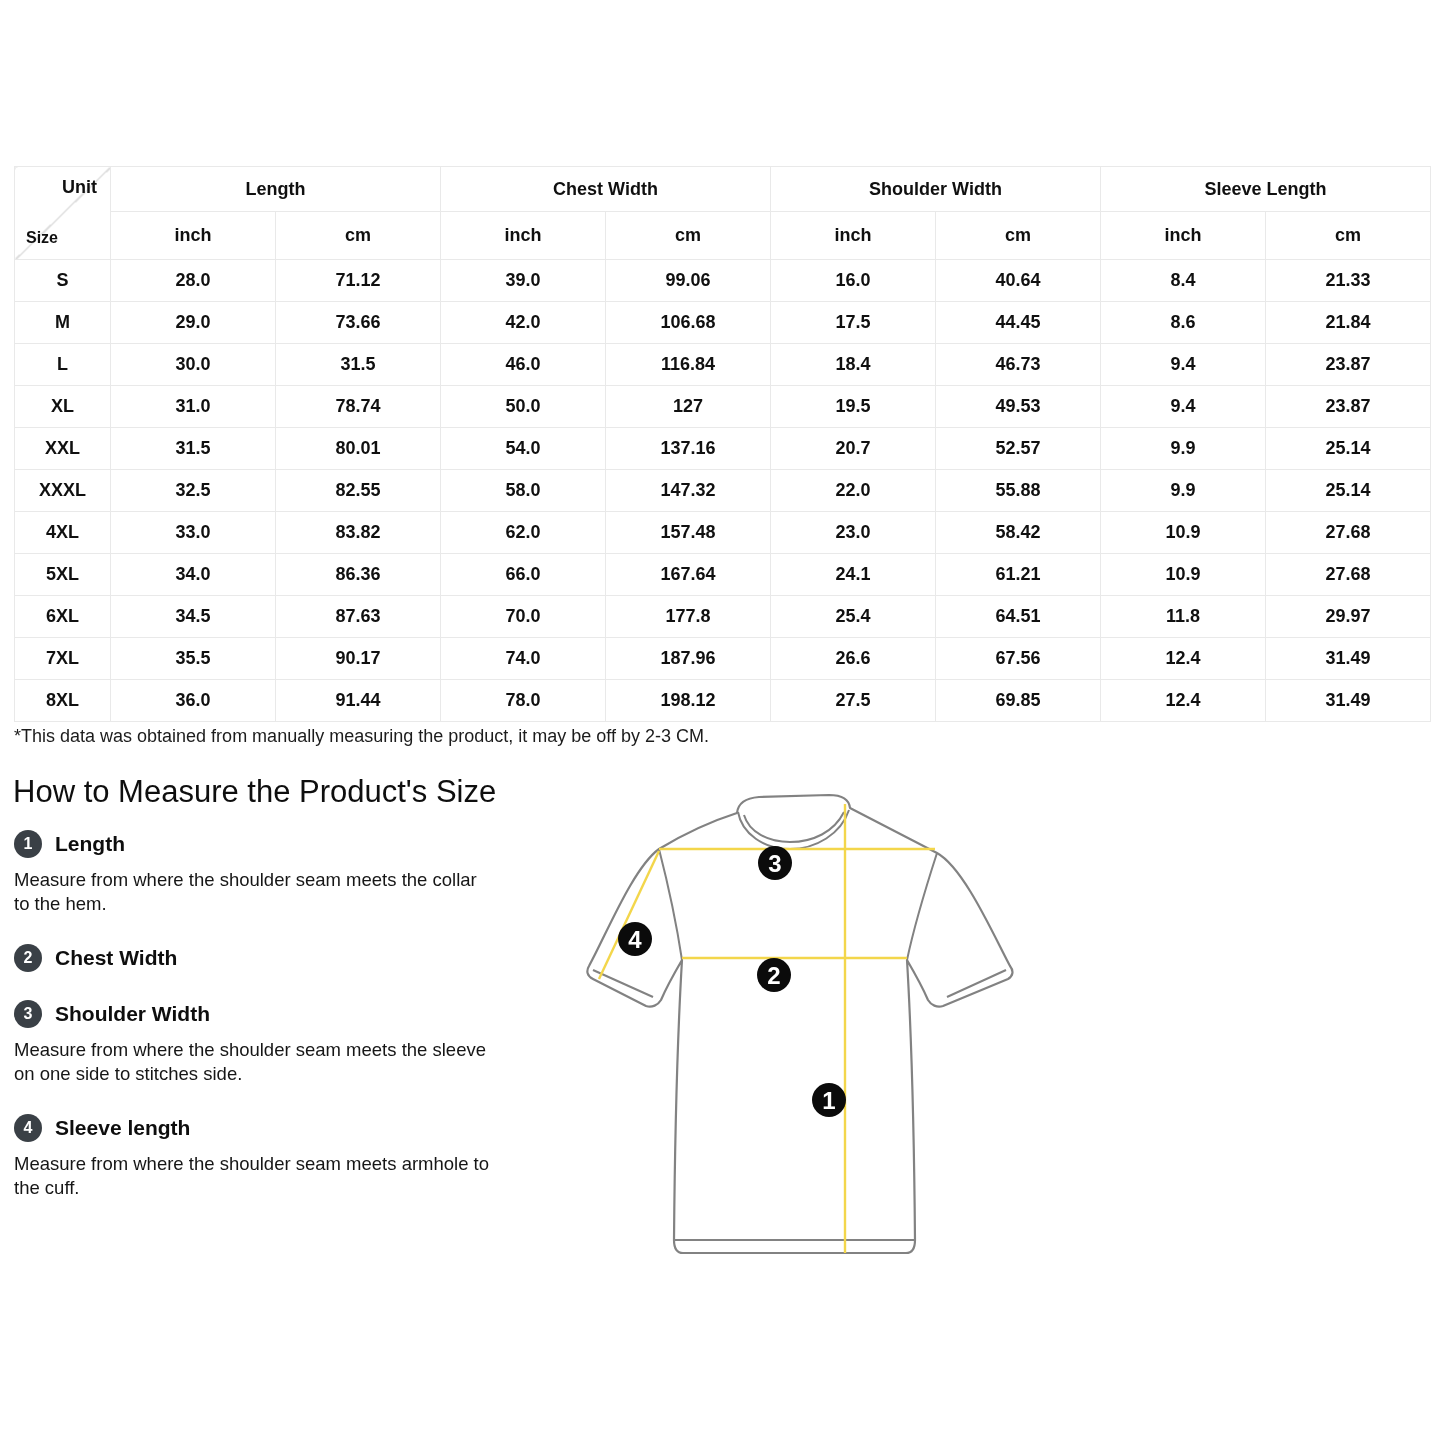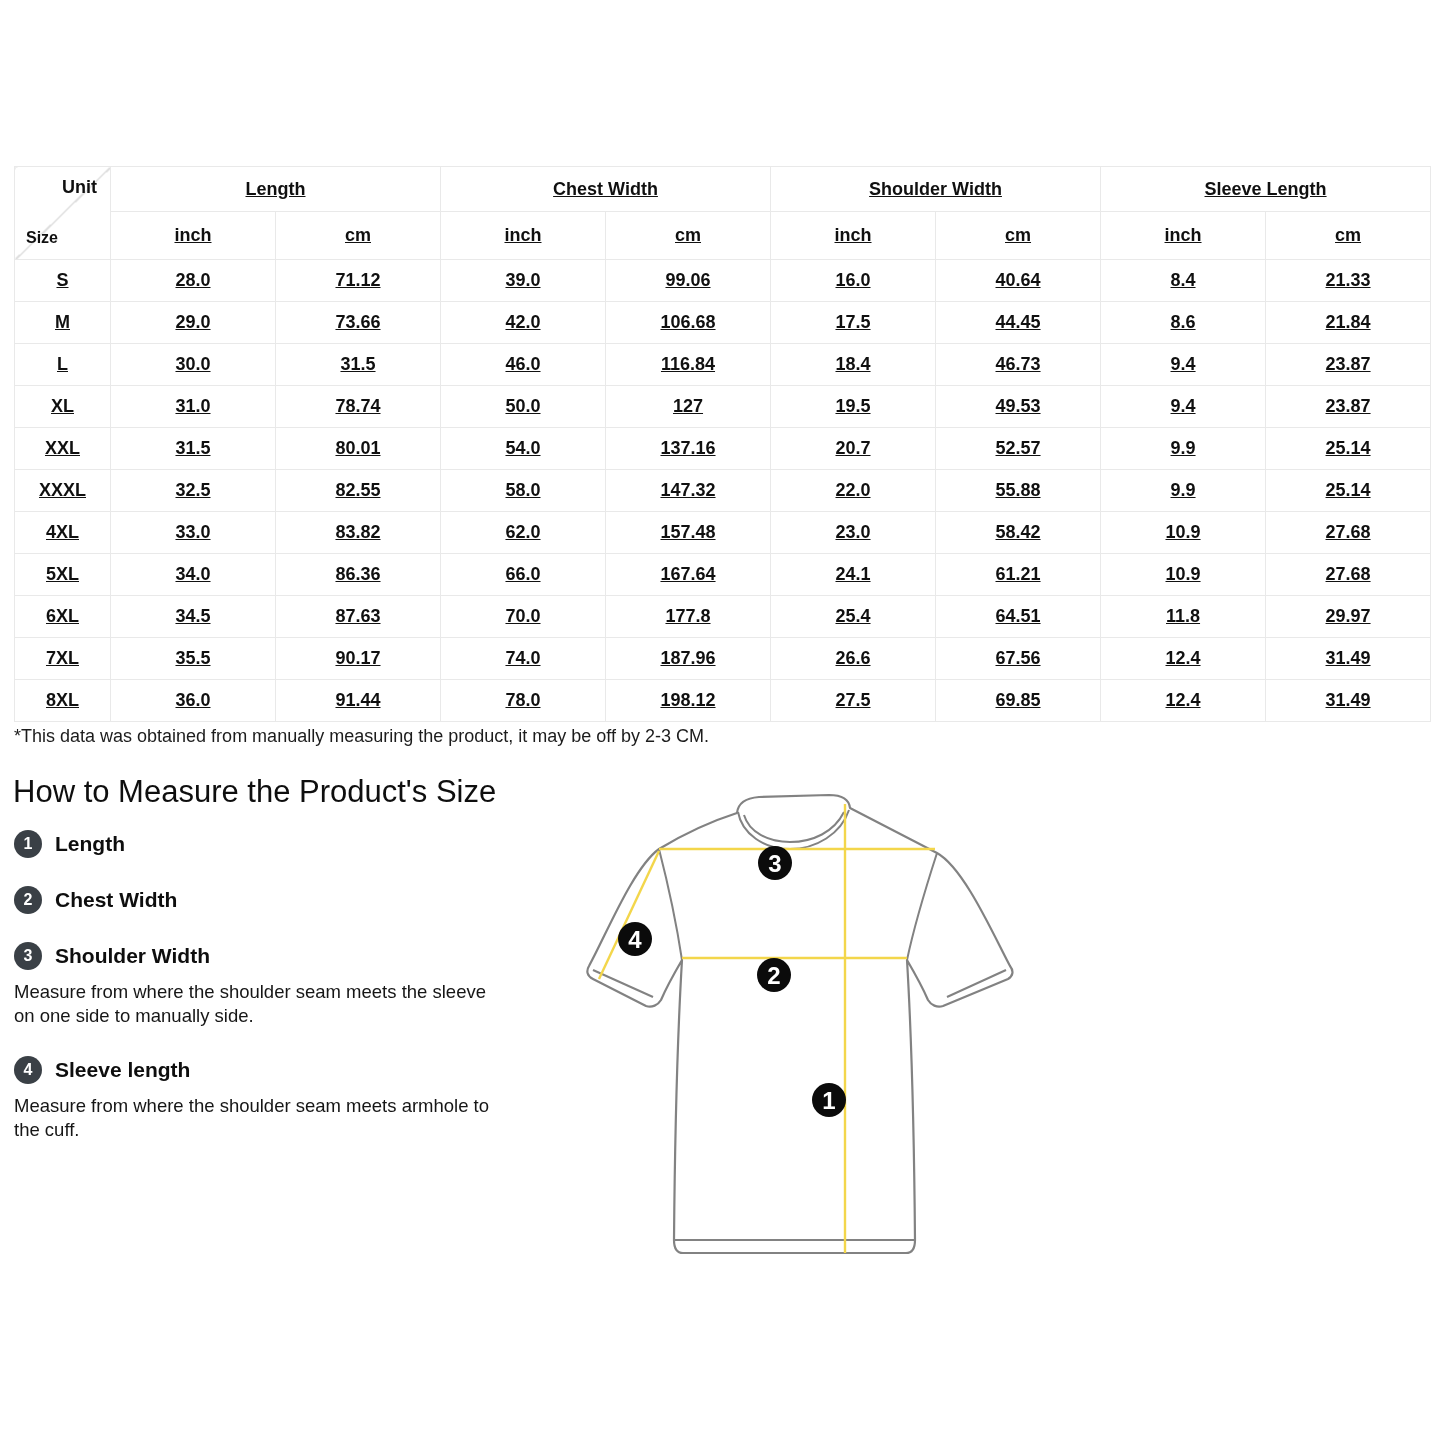--- a/index.html
+++ b/index.html
@@ -12,21 +12,20 @@
     position: relative;
     overflow: hidden;
   }
 
   
   table.size-table {
     position: absolute; left: 14px; top: 166px;
     width: 1352px;
     border-collapse: collapse;
     table-layout: fixed;
-    text-decoration: underline;
   }
   .size-table th, .size-table td {
     border: 1px solid #e9e9e9;
     text-align: center; vertical-align: middle;
     font-weight: 700; color: #101010;
     padding: 0;
     background: #ffffff;
   }
   .size-table thead tr.group-row th { height: 45px; font-size: 18px; }
   .size-table thead tr.unit-row th  { height: 48px; font-size: 18px; }
@@ -235,35 +234,36 @@
 <p class="footnote">*This data was obtained from manually measuring the product, it may be off by 2-3 CM.</p>
 <h2 class="how-heading">How to Measure the Product's Size</h2>
 
 <div class="guide">
 
   <div class="guide-item">
     <div class="item-head">
       <span class="badge">1</span>
       <span class="item-title">Length</span>
     </div>
+    <p class="item-desc">Measure from where the shoulder seam meets the collar to the hem.</p>
   </div>
 
   <div class="guide-item">
     <div class="item-head">
       <span class="badge">2</span>
       <span class="item-title">Chest Width</span>
     </div>
   </div>
 
   <div class="guide-item">
     <div class="item-head">
       <span class="badge">3</span>
       <span class="item-title">Shoulder Width</span>
     </div>
-    <p class="item-desc">Measure from where the shoulder seam meets the sleeve on one side to manually side.</p>
+    <p class="item-desc">Measure from where the shoulder seam meets the sleeve on one side to stitches side.</p>
   </div>
 
   <div class="guide-item">
     <div class="item-head">
       <span class="badge">4</span>
       <span class="item-title">Sleeve length</span>
     </div>
     <p class="item-desc">Measure from where the shoulder seam meets armhole to the cuff.</p>
   </div>
 

